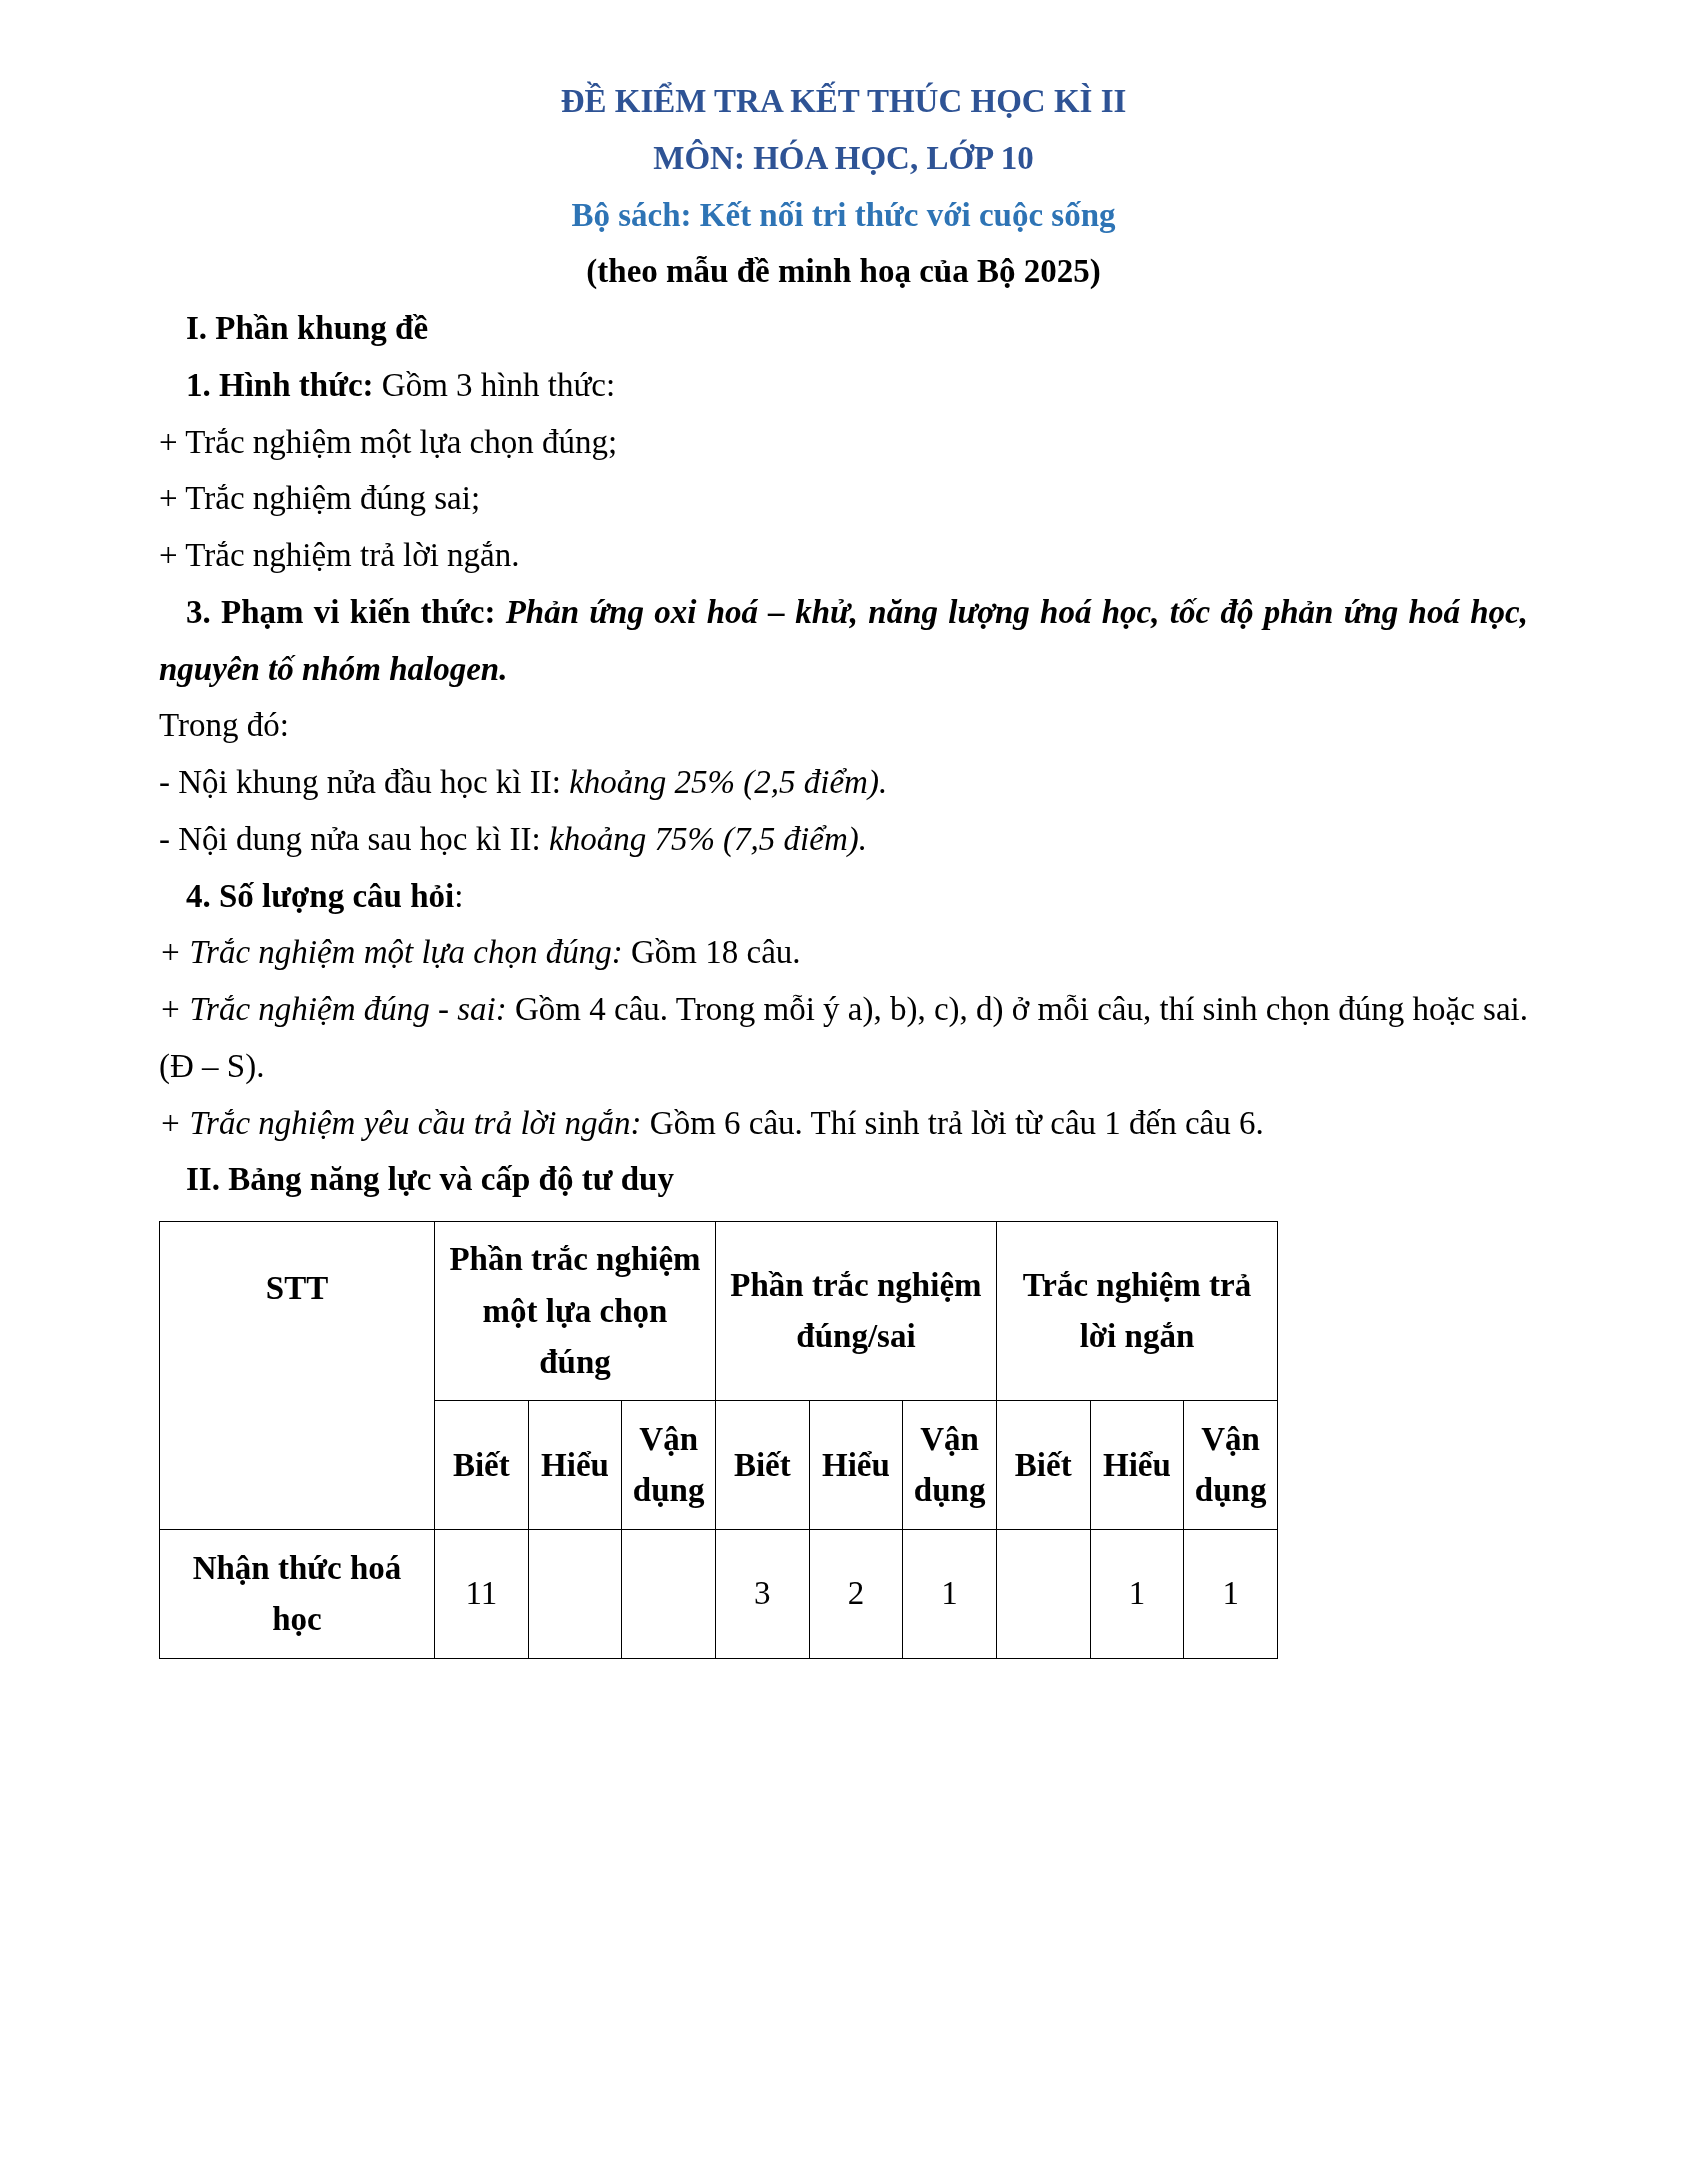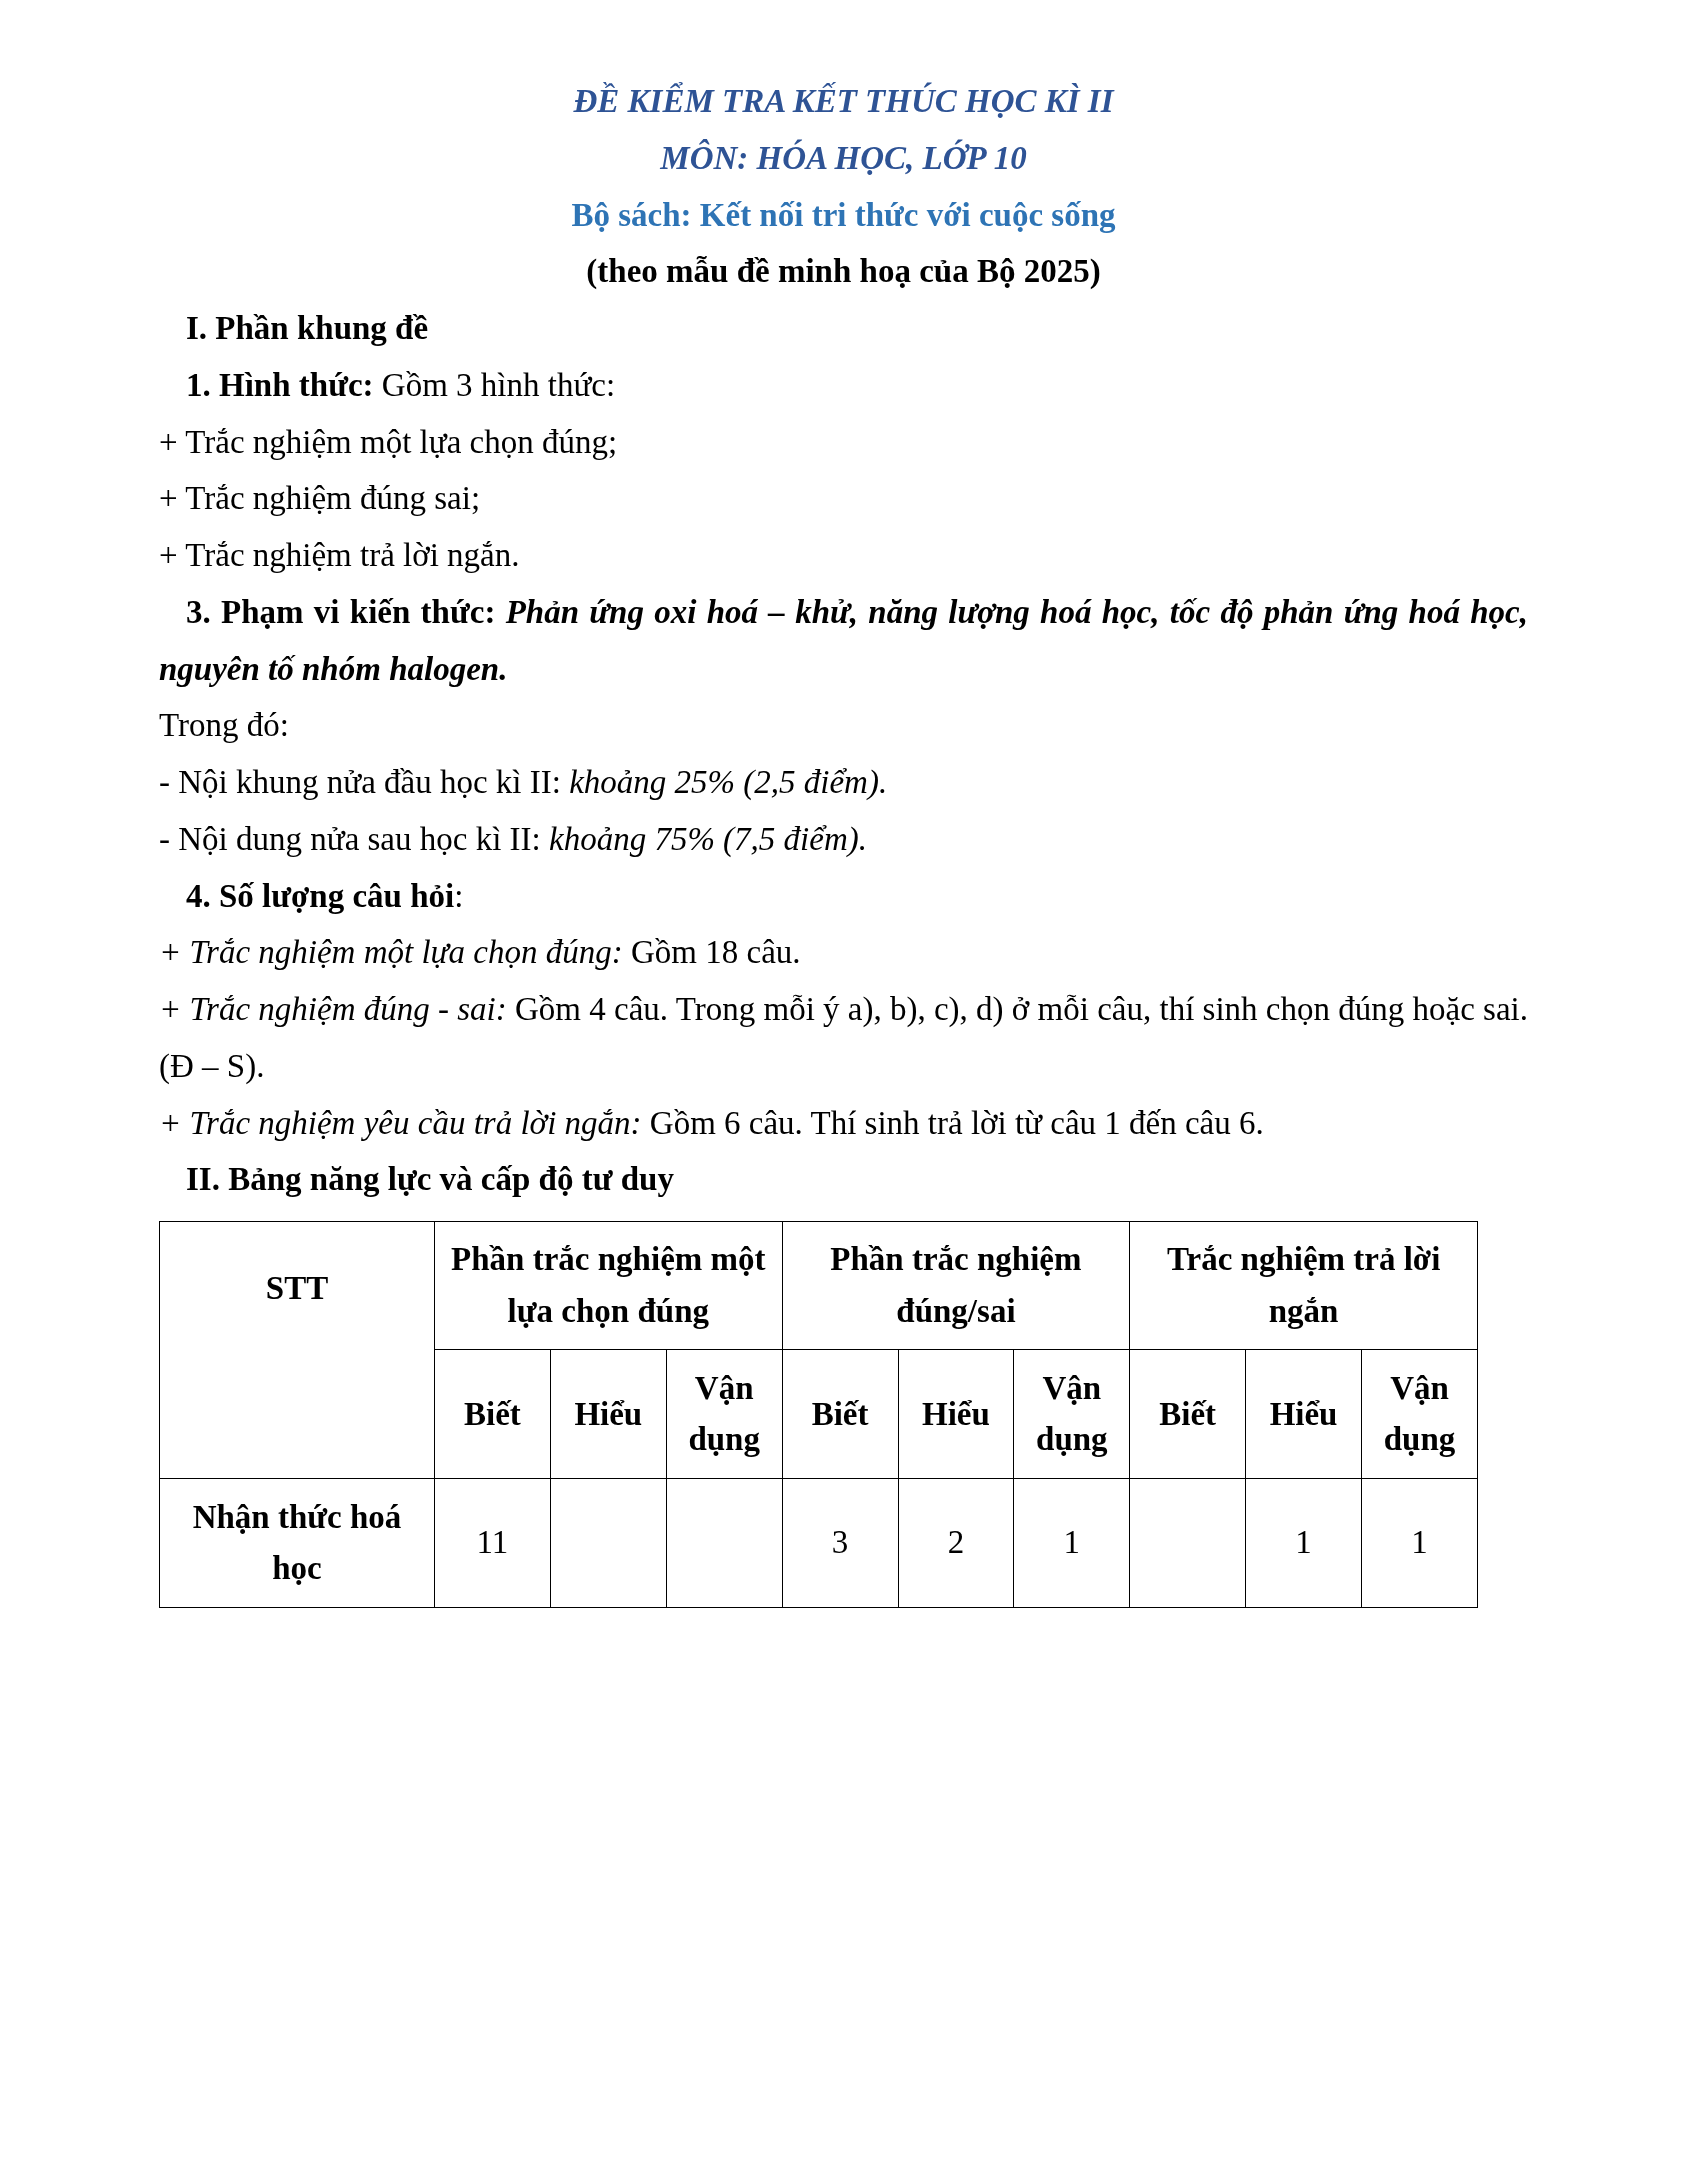--- a/index.html
+++ b/index.html
@@ -8,31 +8,31 @@
     width: 1687px;
     min-height: 2183px;
     background: #ffffff;
     color: #000000;
     font-family: "Liberation Serif", "DejaVu Serif", serif;
     font-size: 33px;
   }
   .page { padding: 73px 159px 48px 159px; }
   p { margin: 0; line-height: 1.72; }
   .title { text-align: center; font-weight: bold; }
-  .c-blue1 { color: var(--title_blue, #2e5395); font-style: italic; }
+  .c-blue1 { color: var(--title_blue, #2e5395); }
   .c-blue2 { color: var(--subtitle_blue, #2e74b5); }
   .para { text-align: justify; }
   .b  { font-weight: bold; margin-left: 27px; }
   .i  { font-style: italic; }
   .bi { font-weight: bold; font-style: italic; }
 
   table.matrix {
     border-collapse: collapse;
     table-layout: fixed;
-    width: 1319px;
+    width: 1119px;
     margin-top: 12.7px;
   }
   table.matrix td {
     border: 1.6px solid #000000;
     text-align: center;
     vertical-align: middle;
     padding: 12.7px 8px;
     line-height: 1.55;
     font-size: 33px;
     overflow: hidden;

